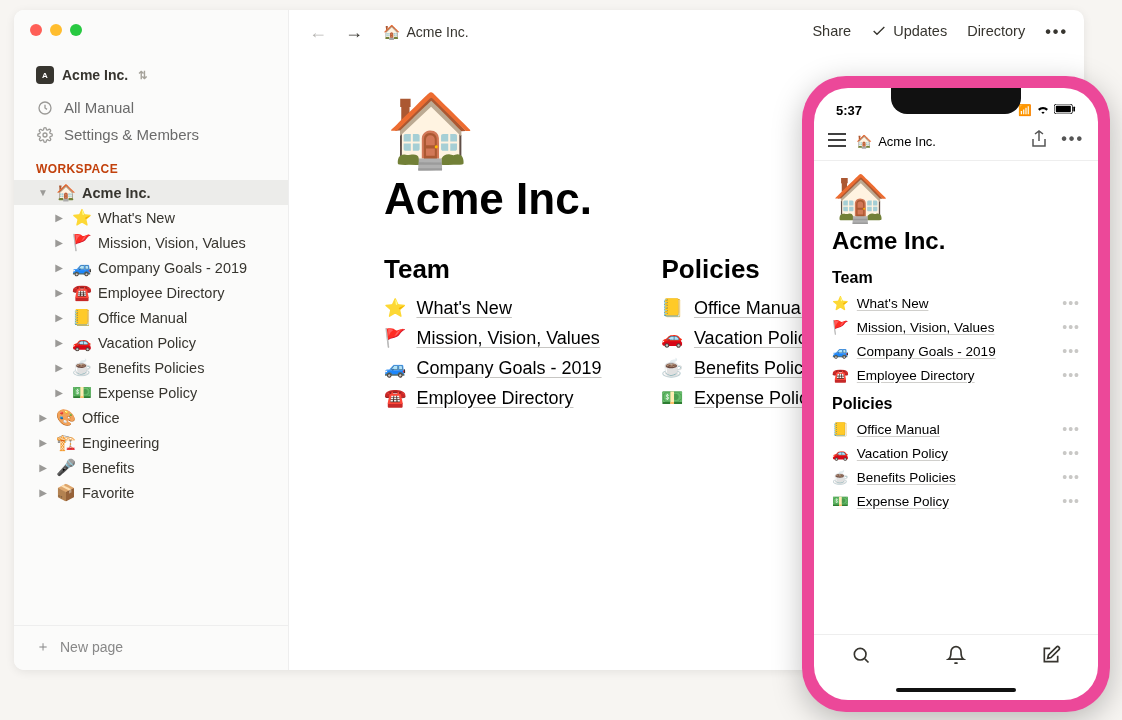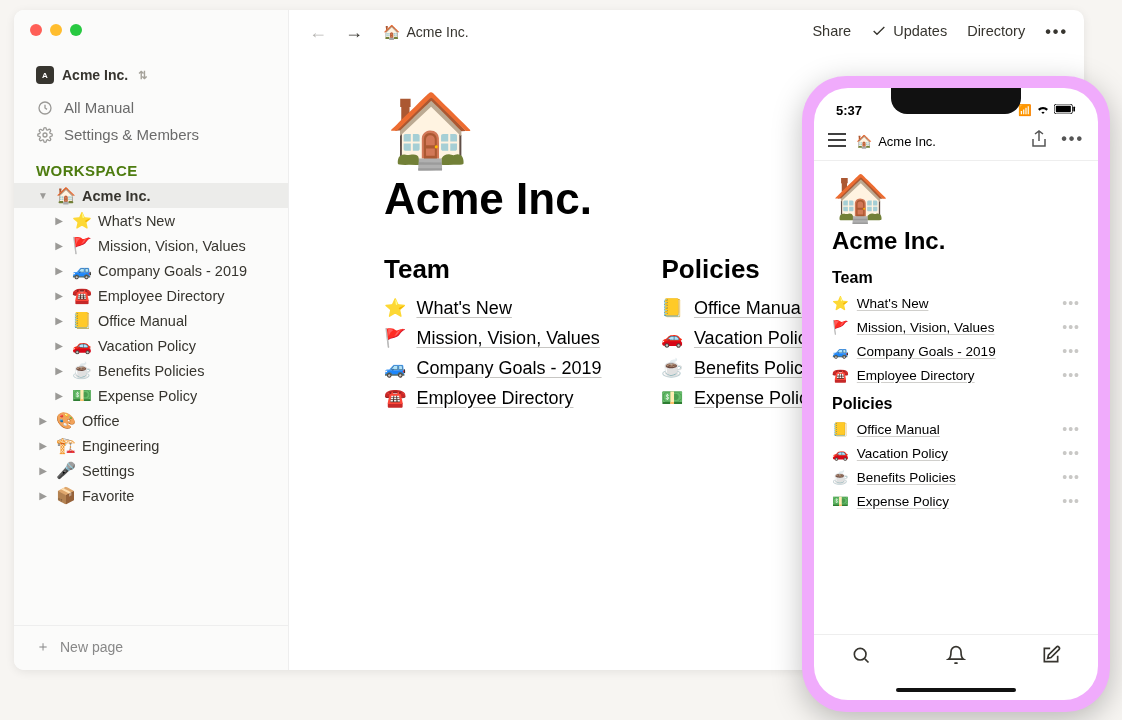--- a/index.html
+++ b/index.html
@@ -64,21 +64,21 @@
   .side-item {
     display:flex;align-items:center;gap:10px;
     padding:5px 14px 5px 22px;
     color:#6b6b6b;cursor:pointer;
   }
   .side-item.top { font-size:15px; }
   .side-item .ico { width:18px;color:#9b9a97;display:flex;align-items:center;justify-content:center; }
 
   .section-label {
     padding:14px 14px 4px 22px;
-    font-size:15px;color:#4d7c0f;font-weight:600;letter-spacing:0.4px;
+    font-size:12px;color:#c2410c;font-weight:600;letter-spacing:0.4px;
   }
 
   .tree-row {
     display:flex;align-items:center;gap:6px;
     padding:3px 8px 3px 22px;
     cursor:pointer;
     font-size:14.5px;
   }
   .tree-row.active { background:#ececea; }
   .tree-row .caret { width:14px;color:#9b9a97;font-size:10px;text-align:center; }
@@ -123,21 +123,21 @@
   }
   .page-link .linktext { text-decoration:underline;text-decoration-color:#c7c6c3;text-underline-offset:3px; }
 
   
   .phone {
     position:absolute;
     right:12px;
     top:76px;
     width:308px;
     height:636px;
-    background:#f0abfc;
+    background:#ec4899;
     border-radius:44px;
     padding:12px;
     box-shadow:0 8px 30px rgba(0,0,0,0.25);
   }
   .phone-screen {
     width:100%;height:100%;
     background:#fff;border-radius:34px;
     overflow:hidden;position:relative;
     display:flex;flex-direction:column;
   }
@@ -271,21 +271,21 @@
       <span class="label">Office</span>
     </div>
     <div class="tree-row">
       <span class="caret">▶</span>
       <span class="emoji">🏗️</span>
       <span class="label">Engineering</span>
     </div>
     <div class="tree-row">
       <span class="caret">▶</span>
       <span class="emoji">🎤</span>
-      <span class="label">Settings</span>
+      <span class="label">Benefits</span>
     </div>
     <div class="tree-row">
       <span class="caret">▶</span>
       <span class="emoji">📦</span>
       <span class="label">Favorite</span>
     </div>
 
     <div class="new-page">
       <span>＋</span>
       <span>New page</span>

